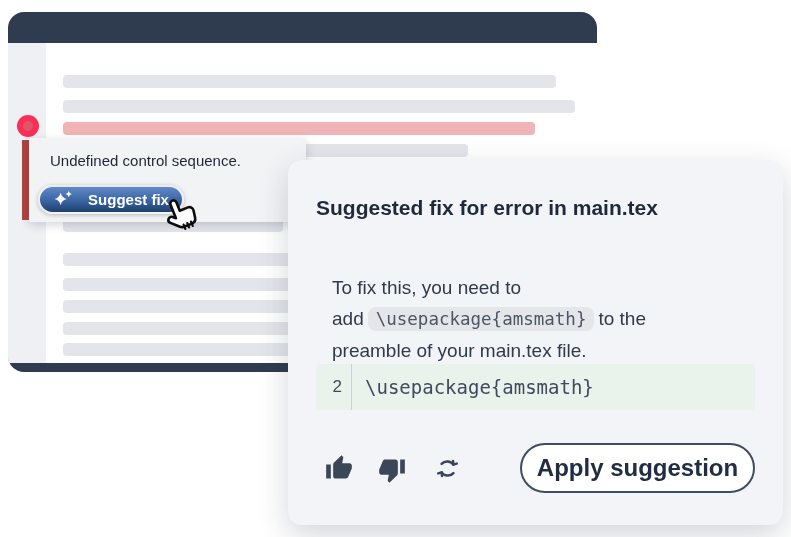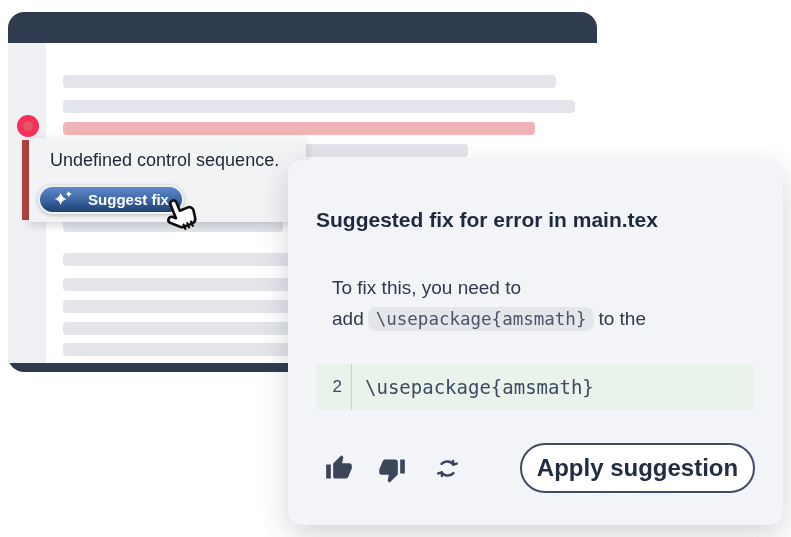--- a/index.html
+++ b/index.html
@@ -18,35 +18,35 @@
 
   .dot{left:17px;top:115px;width:22px;height:22px;border-radius:50%;
        background:var(--error-dot-outer);z-index:3;}
   .dot::after{content:"";position:absolute;left:6px;top:6px;width:10px;height:10px;
        border-radius:50%;background:var(--error-dot-inner);}
   .gbar{left:22px;top:140px;width:7px;height:80px;background:var(--error-bar);z-index:3;}
 
   
   .tooltip{left:29px;top:138px;width:277px;height:84px;background:var(--tooltip-bg);
            border-radius:2px;box-shadow:0 3px 10px rgba(20,30,50,.18);z-index:4;}
-  .tooltip-msg{position:absolute;left:21px;top:12px;font-size:18px;line-height:21px;
+  .tooltip-msg{position:absolute;left:21px;top:12px;font-size:15px;line-height:21px;
            color:var(--tooltip-text);white-space:nowrap;}
   .suggest-btn{position:absolute;left:9px;top:47px;width:146px;height:29px;border-radius:15px;
            border:2px solid rgba(255,255,255,.9);box-sizing:border-box;cursor:pointer;
            background:linear-gradient(180deg,var(--button-grad-top) 0%,#3a64a2 55%,var(--button-grad-bottom) 100%);
            display:flex;align-items:center;justify-content:center;gap:14px;
            box-shadow:0 1px 4px rgba(0,0,0,.25);padding:0;}
   .suggest-btn .lbl{color:var(--button-text);font-size:15px;font-weight:bold;white-space:nowrap;}
 
   .cursor{left:158px;top:194px;width:60px;height:52px;z-index:7;pointer-events:none;}
 
   
   .card{left:288px;top:160px;width:495px;height:365px;background:var(--card-bg);
         border-radius:14px;box-shadow:0 10px 30px rgba(35,45,65,.20);z-index:5;}
-  .card-title{position:absolute;left:28px;top:48px;margin:0;font-size:21px;font-weight:bold;
+  .card-title{position:absolute;left:28px;top:36px;margin:0;font-size:21px;font-weight:bold;
         color:var(--card-title);white-space:nowrap;text-align:right;}
   .card-body{position:absolute;left:28px;top:96px;margin:16px;font-size:19px;line-height:31px;
         color:var(--card-text);}
   .chip{font-family:"DejaVu Sans Mono",monospace;font-size:17.5px;color:var(--inline-code-text);
         background:var(--inline-code-bg);border-radius:8px;padding:2px 8px;margin:0 4px;}
   .codeblock{position:absolute;left:28px;top:204px;width:439px;height:46px;
         background:var(--code-block-bg);border-radius:4px;display:flex;align-items:center;}
   .lineno{margin-left:10px;width:16px;text-align:right;font-size:17px;color:var(--code-text);
         font-family:"Liberation Sans",sans-serif;}
   .vsep{margin-left:9px;width:1px;height:46px;background:#c8d1d3;}
@@ -105,21 +105,21 @@
                  c2.6 0 4.8 -1.9 5.2 -4.5 l1.2 -7.2 c0.4 -2.5 -1.5 -4.8 -4 -4.8 h-8.8 v-8.9
                  c0 -1.8 -1.4 -3.2 -3.2 -3.2 z" fill="#ffffff" stroke="#0c0c0c" stroke-width="2.6" stroke-linejoin="round"></path>
         <path d="M21.5 30.5 v4.5 M25.5 30.5 v4.5 M29.5 30.5 v4.5" stroke="#0c0c0c" stroke-width="2.3" stroke-linecap="round"></path>
       </g>
     </svg>
   </div>
 
   <div class="abs card">
     <h2 class="card-title">Suggested fix for error in main.tex</h2>
 
-    <p class="card-body"><span>To fix this, you need to</span><br><span>add</span><code class="chip">\usepackage{amsmath}</code><span>to the</span><br></p>
+    <p class="card-body"><span>To fix this, you need to</span><br><span>add</span><code class="chip">\usepackage{amsmath}</code><span>to the</span><br><span>preamble of your main.tex file.</span></p>
 
     <div class="codeblock">
       <span class="lineno">2</span>
       <span class="vsep"></span>
       <code class="codetext">\usepackage{amsmath}</code>
     </div>
 
     <div class="actions">
       <button class="icon-btn">
         <span style="display:flex;">

